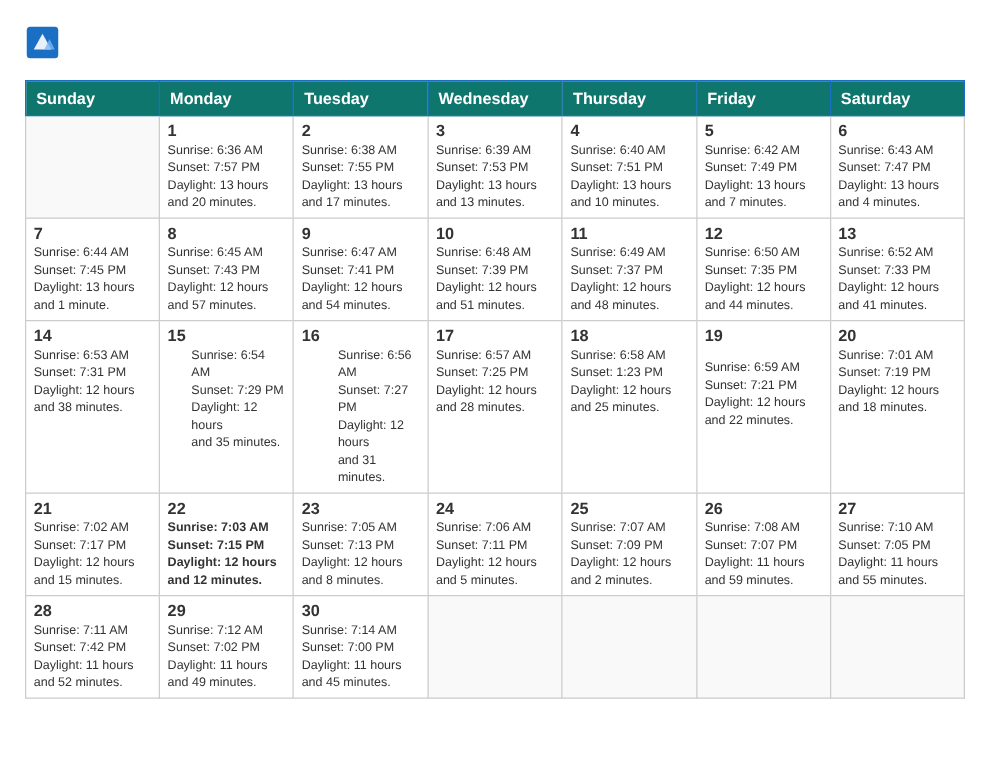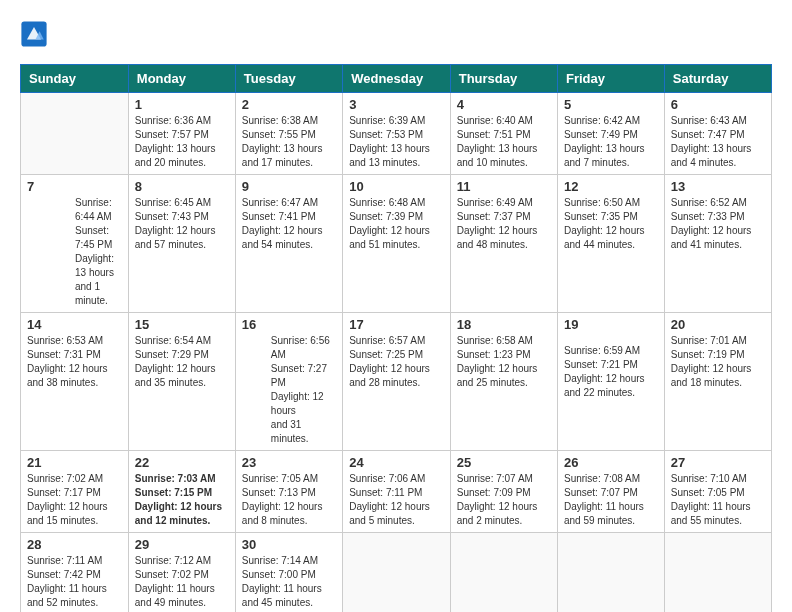--- a/index.html
+++ b/index.html
@@ -160,21 +160,21 @@
           <div class="day-number">6</div>
           <div class="day-info" style="white-space: pre-line;">Sunrise: 6:43 AM
 Sunset: 7:47 PM
 Daylight: 13 hours
 and 4 minutes.</div>
         </td>
       </tr>
       <tr>
         <td>
           <div class="day-number">7</div>
-          <div class="day-info" style="white-space: pre-line; margin-left: 48px;">Sunrise: 6:44 AM
+          <div class="day-info" style="white-space: pre-line;">Sunrise: 6:44 AM
 Sunset: 7:45 PM
 Daylight: 13 hours
 and 1 minute.</div>
         </td>
         <td>
           <div class="day-number">8</div>
           <div class="day-info" style="white-space: pre-line;">Sunrise: 6:45 AM
 Sunset: 7:43 PM
 Daylight: 12 hours
 and 57 minutes.</div>
@@ -218,21 +218,21 @@
       <tr>
         <td>
           <div class="day-number">14</div>
           <div class="day-info" style="white-space: pre-line;">Sunrise: 6:53 AM
 Sunset: 7:31 PM
 Daylight: 12 hours
 and 38 minutes.</div>
         </td>
         <td>
           <div class="day-number">15</div>
-          <div class="day-info" style="white-space: pre-line;">Sunrise: 6:54 AM
+          <div class="day-info" style="white-space: pre-line; margin-left: 19px;">Sunrise: 6:54 AM
 Sunset: 7:29 PM
 Daylight: 12 hours
 and 35 minutes.</div>
         </td>
         <td>
           <div class="day-number">16</div>
           <div class="day-info" style="white-space: pre-line; margin-left: 29px;">Sunrise: 6:56 AM
 Sunset: 7:27 PM
 Daylight: 12 hours
 and 31 minutes.</div>

